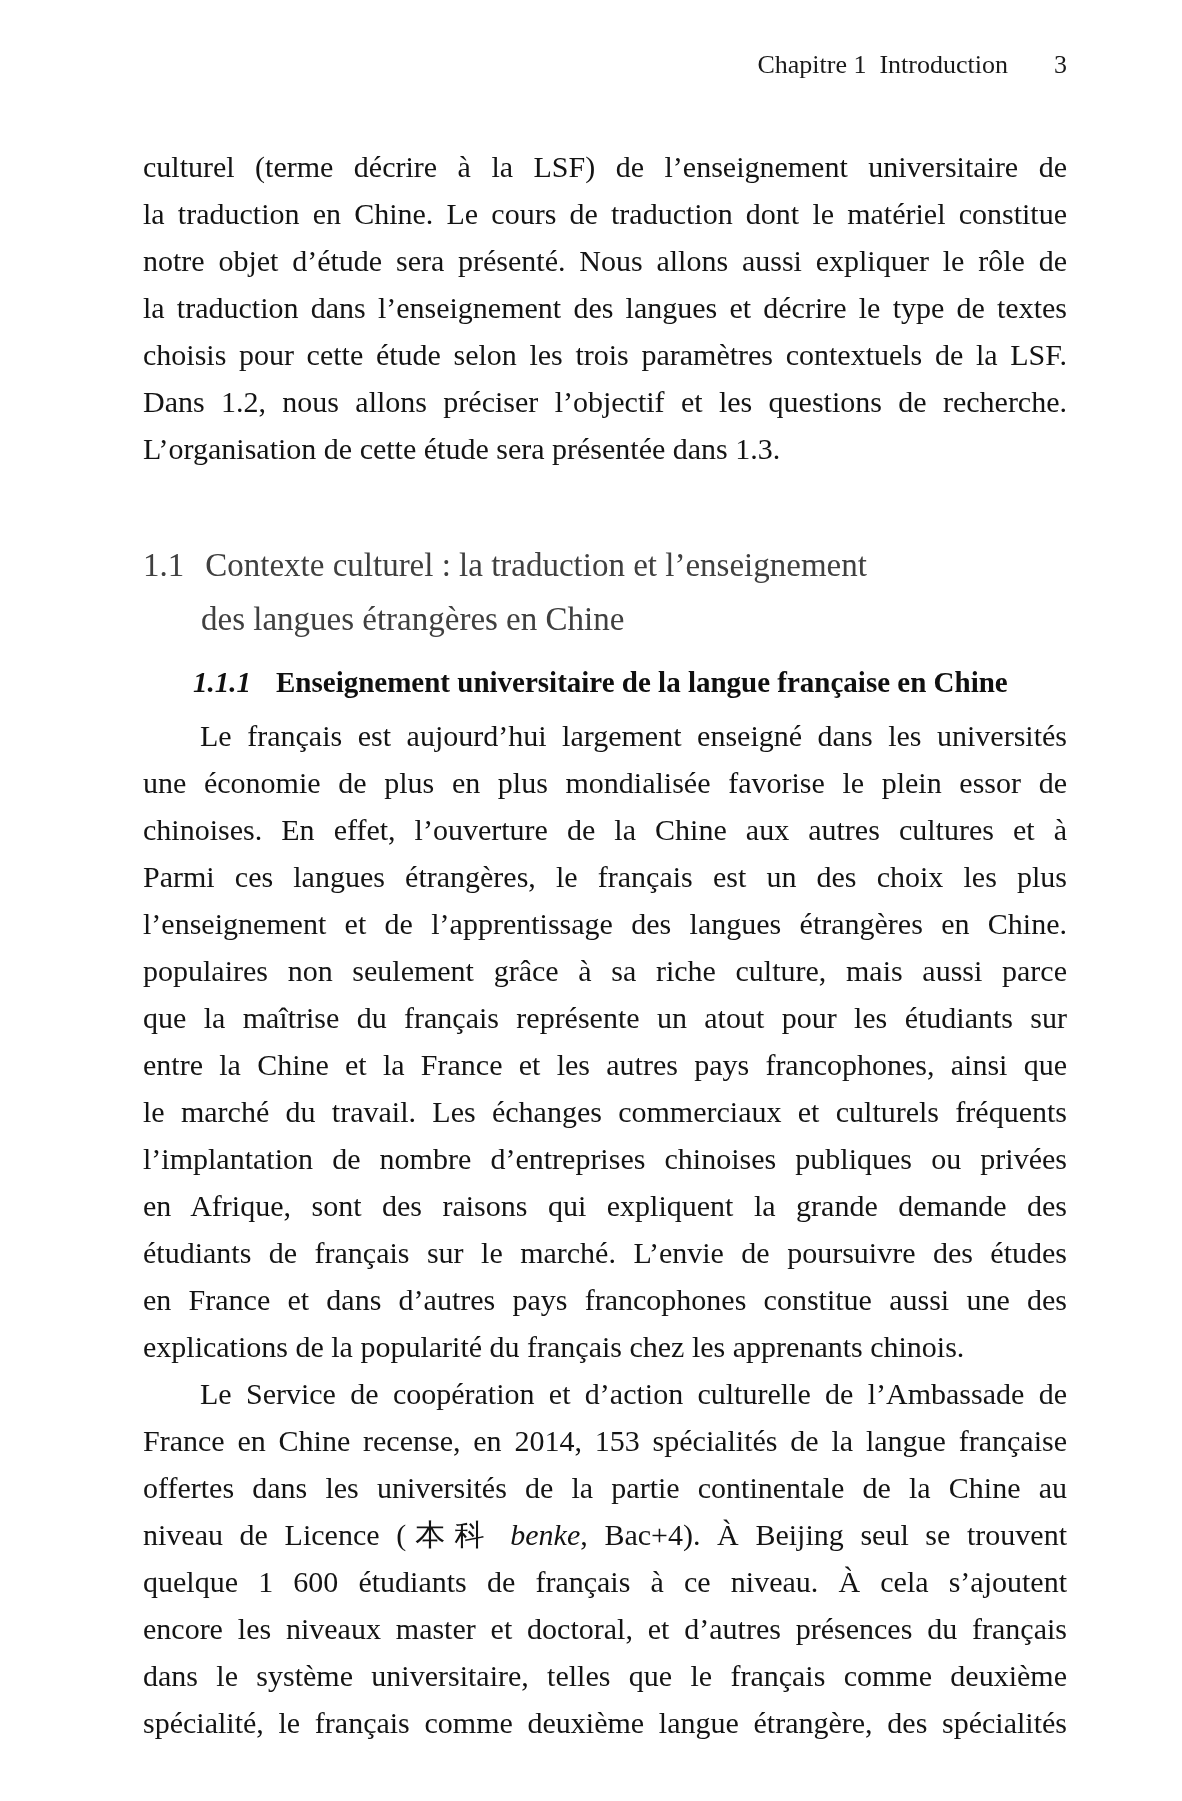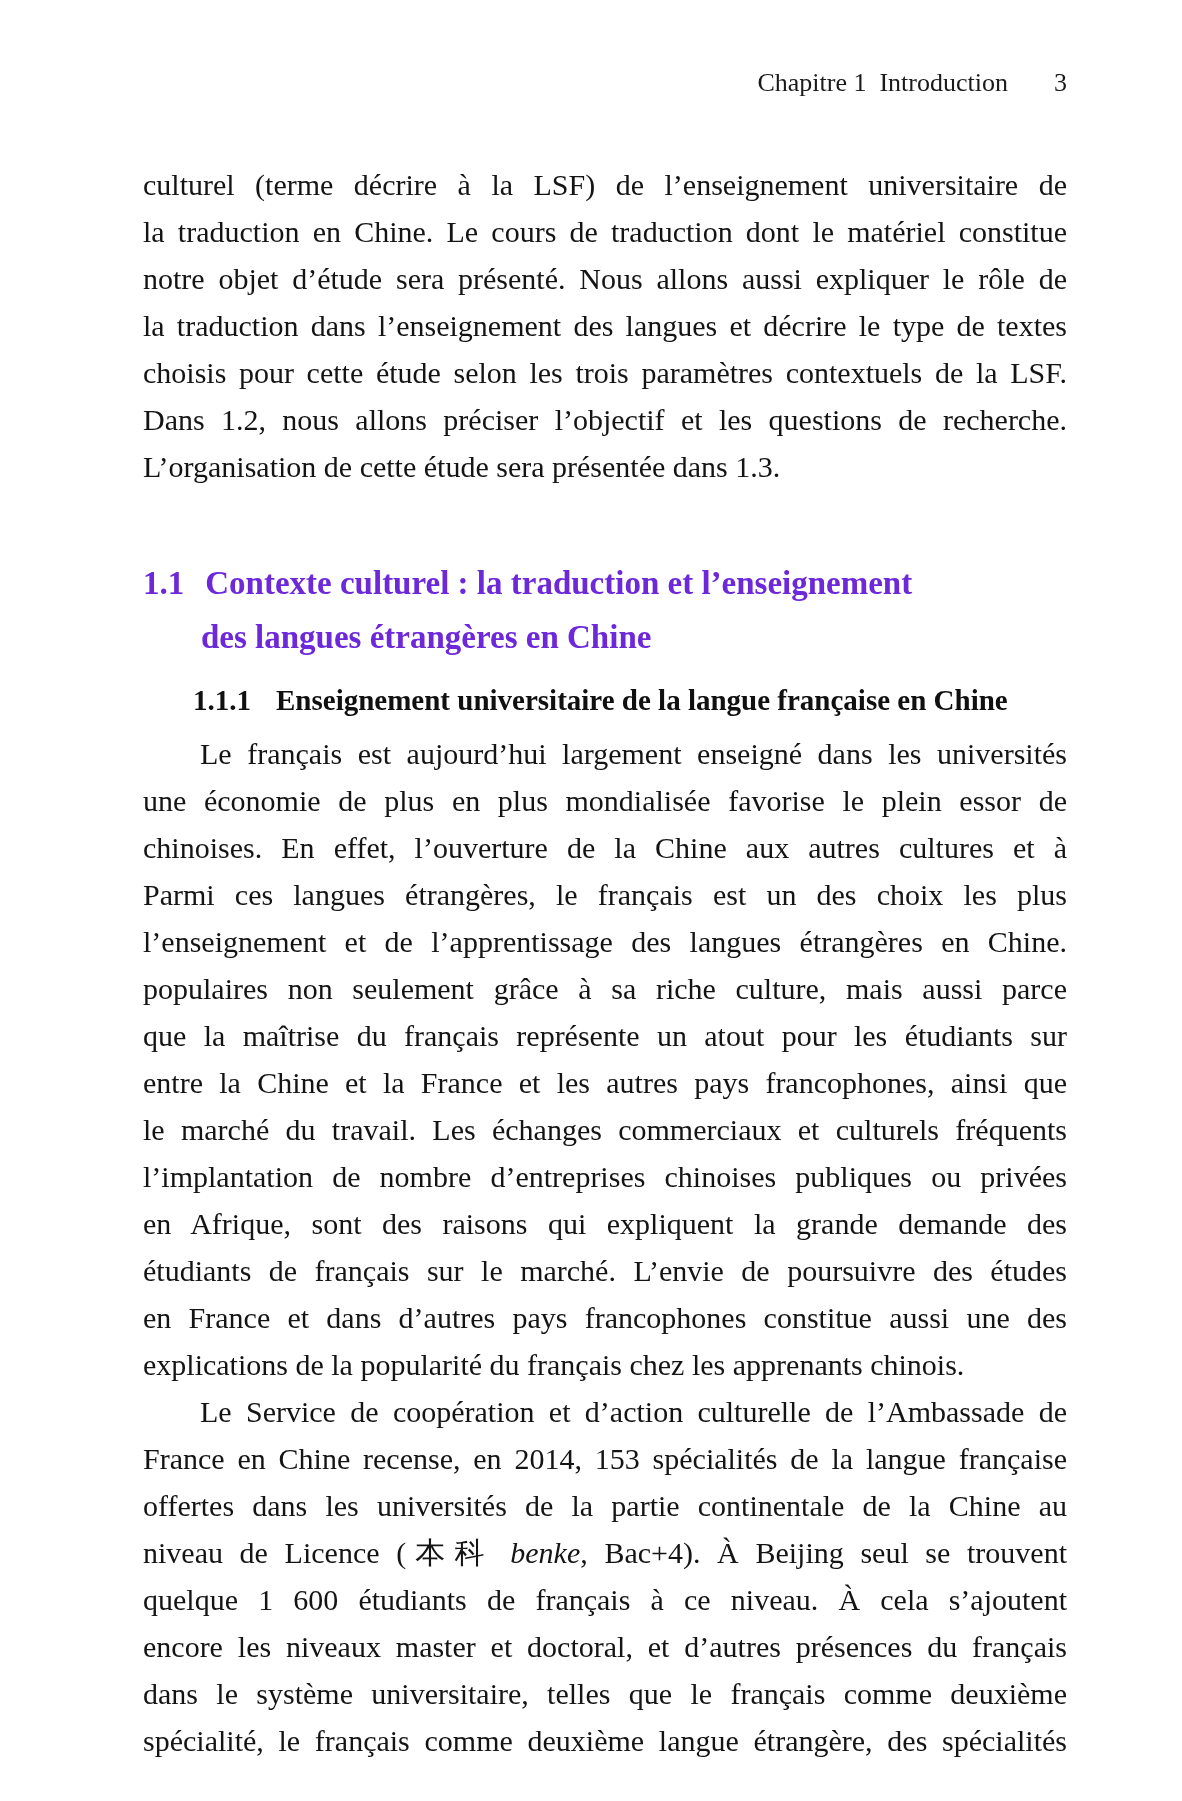--- a/index.html
+++ b/index.html
@@ -1,20 +1,20 @@
 <!DOCTYPE html>
 <html><head>
 <meta charset="utf-8">
 <style>
   html, body { margin:0; padding:0; background:#ffffff; }
   .page {
     position:relative;
     width:1182px; height:1801px;
     box-sizing:border-box;
-    padding:68px 115px 0 143px;
+    padding:50px 115px 0 143px;
     background:#ffffff;
     color:#141414;
     font-family:"Liberation Serif","DejaVu Serif",serif;
     overflow:hidden;
     border-radius:17px;
   }
   .running-header {
     display:flex; justify-content:flex-end; align-items:baseline;
     font-size:26px; line-height:30px; gap:46px; color:#1a1a1a;
   }
@@ -22,29 +22,29 @@
   .para { font-size:30px; }
   .p1 { margin-top:63px; }
   .p2 { margin-top:8px; }
   .line {
     line-height:47px; height:47px;
     text-align:justify; text-align-last:justify;
     overflow:hidden; white-space:normal;
   }
   .line.final { text-align-last:left; }
   .line.indent { text-indent:57px; }
-  .h1 { margin-top:66px; font-weight:bold; font-size:33px; color:#6d28d9; }
+  .h1 { margin-top:66px; font-weight:normal; font-size:33px; color:#404040; }
   .h1 .hline { line-height:54px; }
   .h1 .hline2 { padding-left:58px; }
   .h1 .num { margin-right:21px; }
   .h2 {
     margin-top:14px; padding-left:50px;
     font-weight:bold; font-size:29px; line-height:44px; color:#101010;
   }
-  .h2 .num { margin-right:25px; }
+  .h2 .num { margin-right:25px;font-style:italic; }
   .italic { font-style:italic; }
   .cjk { font-family:"Liberation Serif","DejaVu Serif",serif; }
 </style>
 </head>
 <body>
 
 <div class="page">
 
   <div class="running-header">
     <span class="chapter">Chapitre 1  Introduction</span>

